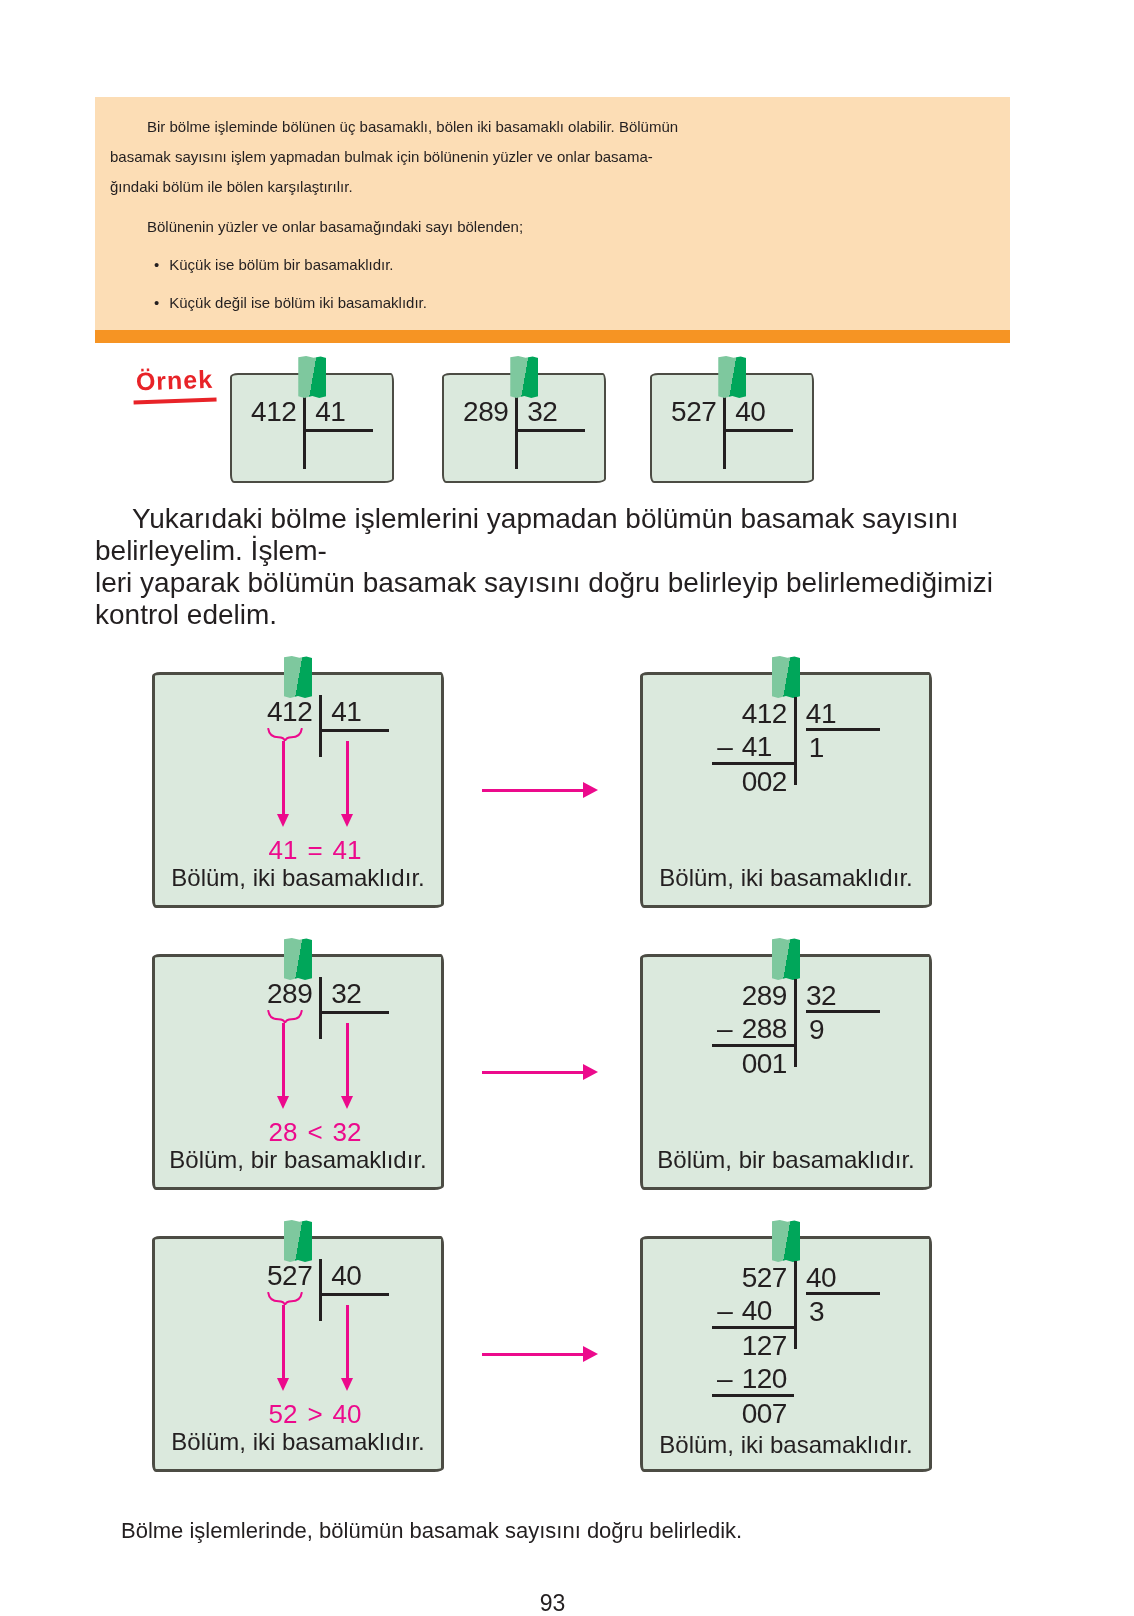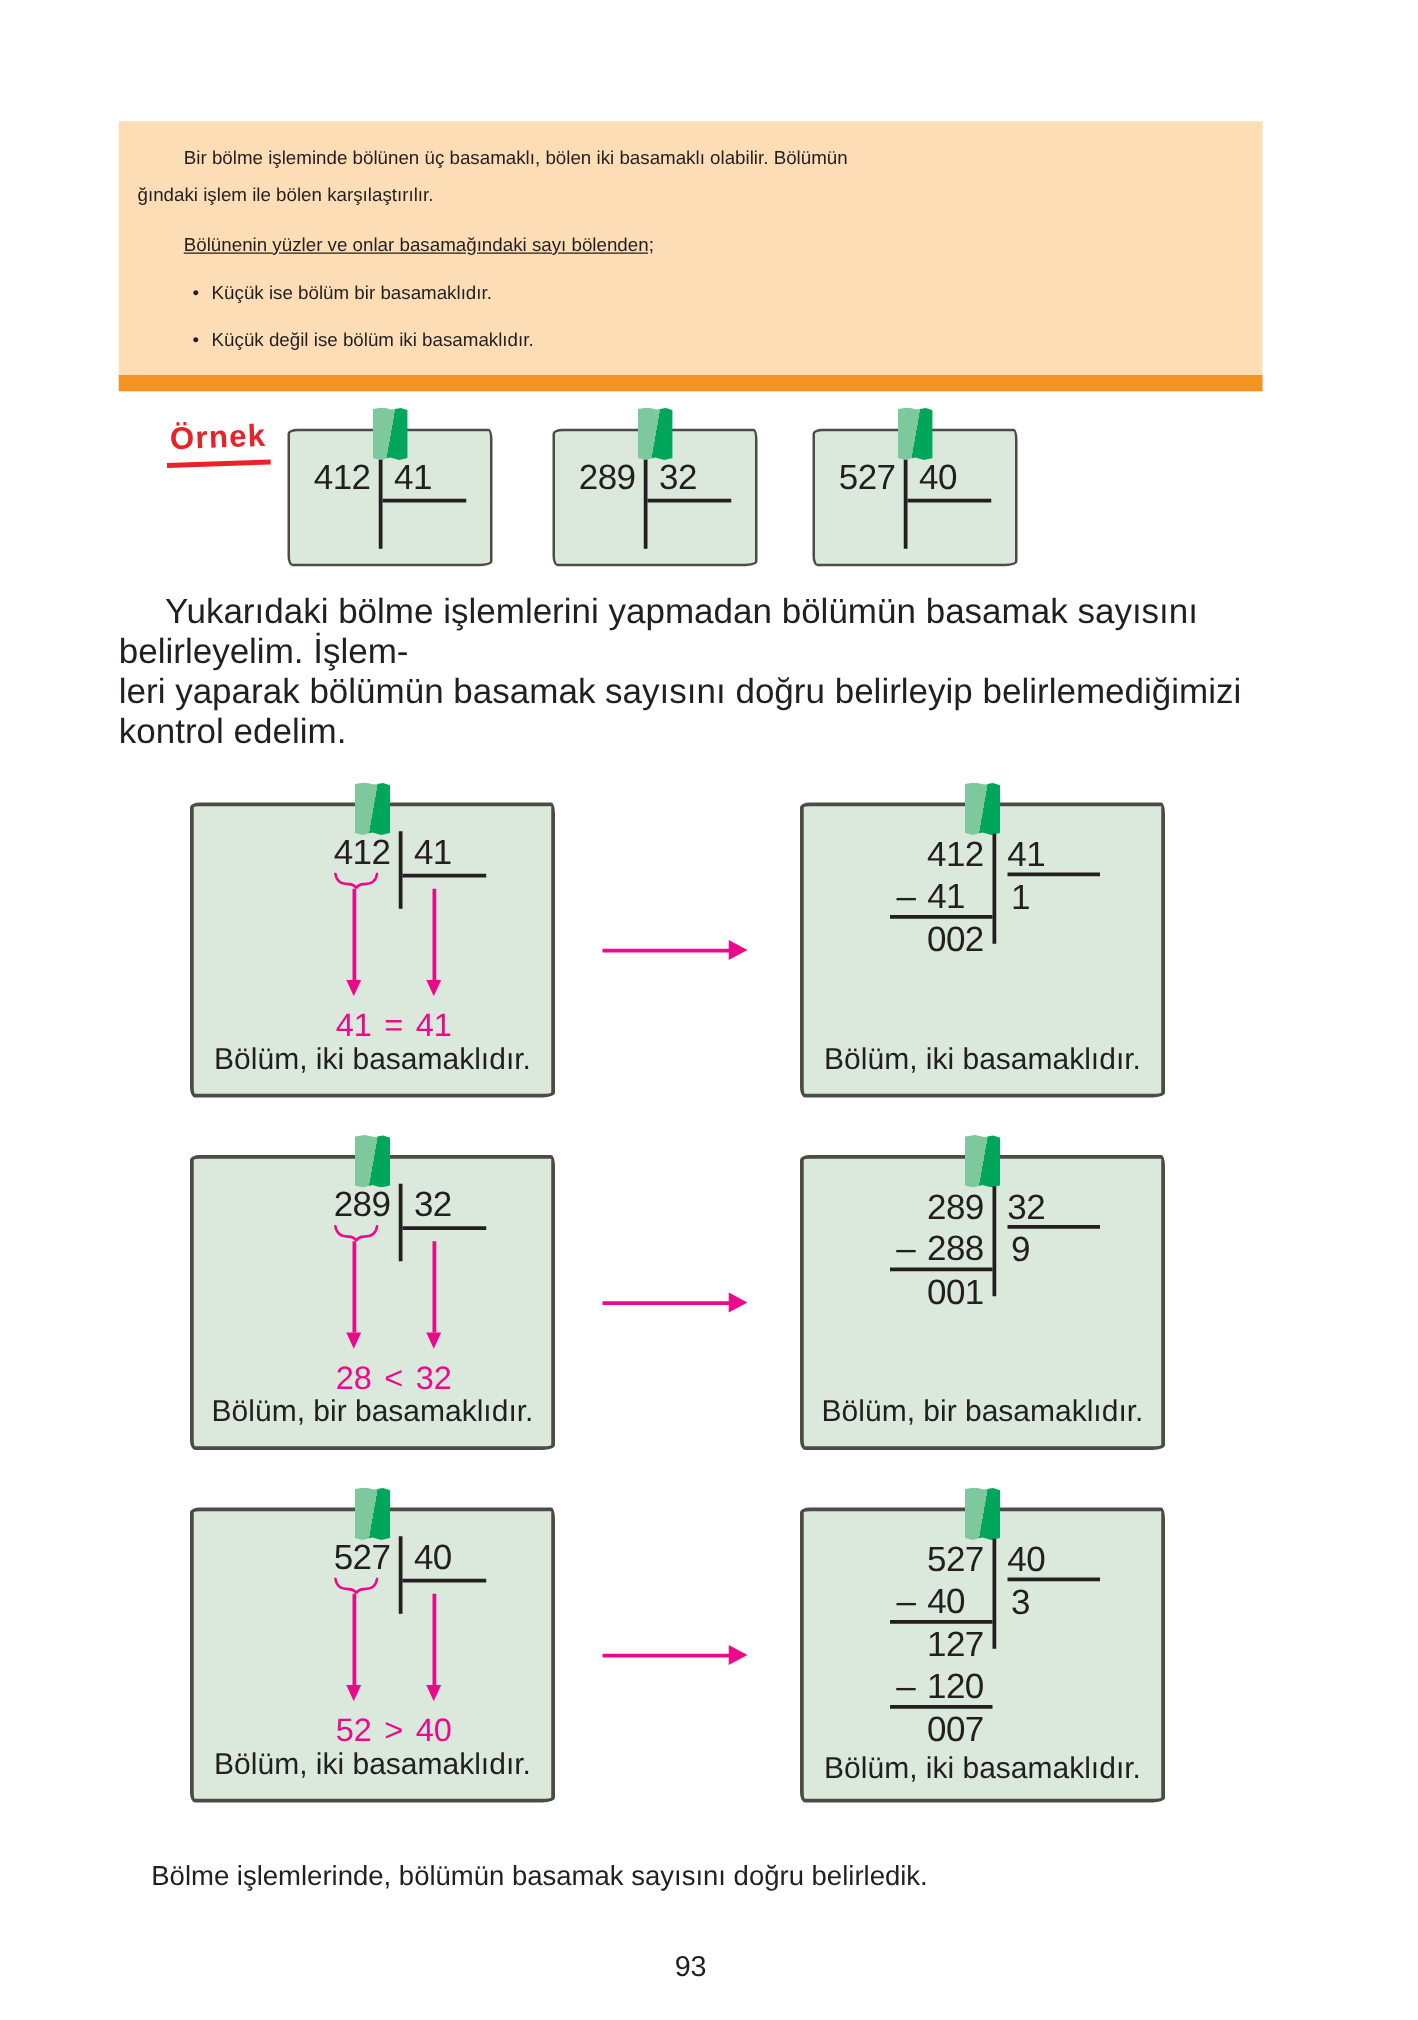--- a/index.html
+++ b/index.html
@@ -9,21 +9,21 @@
     font-family:"Liberation Sans", sans-serif; color:#231f20;
   }
   .content { position:absolute; left:95px; top:0; width:915px; }
 
   
   .info-box {
     margin-top:97px; background:#fcddb5; border-bottom:13px solid #f69423;
     padding:15px 40px 12px 15px; font-size:15px; line-height:30px;
   }
   .iline.indent { text-indent:37px; }
-  .ip2 { margin-top:10px; text-indent:37px;text-decoration:underline; }
+  .ip2 { margin-top:10px; text-indent:37px; }
   .ibullet { margin-top:8px; padding-left:44px; }
   .ibullet .marker { margin-right:10px; }
 
   
   .example-row { margin-top:11px; display:flex; align-items:flex-start; }
   .ornek-label { margin:12px 0 0 38px; }
   .ornek-inner {
     display:inline-block; color:#e82328; font-size:25px; font-weight:bold;
     letter-spacing:1px; border-bottom:4px solid #e82328; padding:0 3px 4px 3px;
     transform:rotate(-2deg);
@@ -97,21 +97,22 @@
   .w-divrow { height:34px; line-height:34px; border-bottom:3px solid #231f20; }
   .w-quot { height:34px; line-height:34px; padding-left:3px; }
 </style>
 </head>
 <body>
 
 <div class="content">
 
   <section class="info-box">
     <div class="iline indent">Bir bölme işleminde bölünen üç basamaklı, bölen iki basamaklı olabilir. Bölümün</div>
-    <div class="iline">ğındaki işlem ile bölen karşılaştırılır.</div>
+    <div class="iline">basamak sayısını işlem yapmadan bulmak için bölünenin yüzler ve onlar basama-</div>
+    <div class="iline">ğındaki bölüm ile bölen karşılaştırılır.</div>
     <div class="ip2">Bölünenin yüzler ve onlar basamağındaki sayı bölenden;</div>
     <div class="ibullet"><span class="marker">•</span><span>Küçük ise bölüm bir basamaklıdır.</span></div>
     <div class="ibullet"><span class="marker">•</span><span>Küçük değil ise bölüm iki basamaklıdır.</span></div>
   </section>
 
   <section class="example-row">
     <div class="ornek-label">
       <span class="ornek-inner">Örnek</span>
     </div>
 

